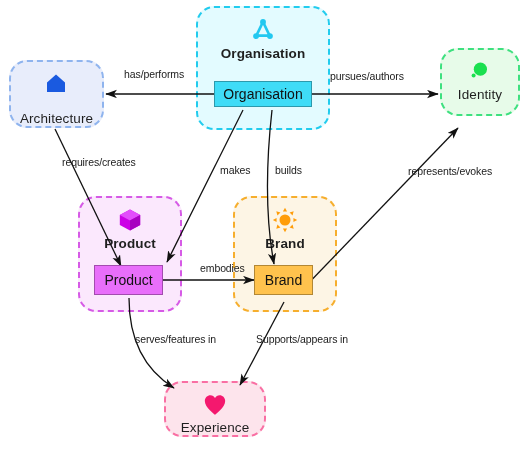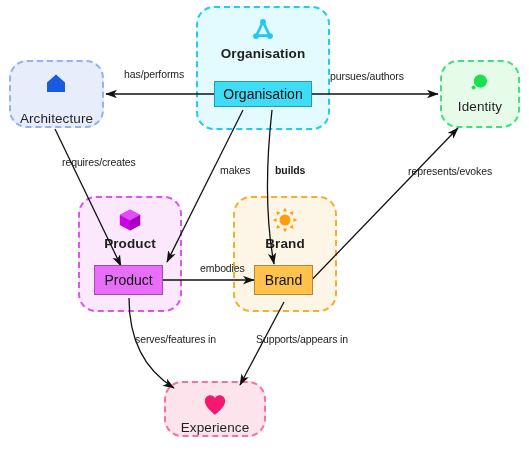--- a/index.html
+++ b/index.html
@@ -100,21 +100,21 @@
 
   <div class="cluster leaf-cluster" style="left:9px; top:60px; width:95px; height:68px; border-color:#8fb4ee; background:#e8edfb;gap:12px;">
     <span class="cluster-icon">
       <svg viewBox="0 0 24 24" width="24" height="24">
         <path d="M12 3.5 L21 11.6 L21 21 L3 21 L3 11.6 Z" fill="#1a5ae0"></path>
       </svg>
     </span>
     <span class="cluster-title">Architecture</span>
   </div>
 
-  <div class="cluster leaf-cluster" style="left:440px; top:60px; width:80px; height:68px; border-color:#3ee07f; background:#e7fbe9;">
+  <div class="cluster leaf-cluster" style="left:440px; top:48px; width:80px; height:68px; border-color:#3ee07f; background:#e7fbe9;">
     <span class="cluster-icon">
       <svg viewBox="0 0 24 24" width="24" height="24">
         <circle cx="13.4" cy="10.2" r="6.6" fill="#1ae04f"></circle>
         <circle cx="6.6" cy="16.4" r="2.0" fill="#1ae04f"></circle>
       </svg>
     </span>
     <span class="cluster-title">Identity</span>
   </div>
 
   <div class="cluster" style="left:78px; top:196px; width:104px; height:116px; border-color:#d65ae6; background:#fbe8fd;">
@@ -197,21 +197,21 @@
   </div>
 
   <div class="edge-label" style="left:124px; top:68px;">has/performs</div>
 
   <div class="edge-label" style="left:330px; top:70px;text-align:right;">pursues/authors</div>
 
   <div class="edge-label" style="left:62px; top:156px;">requires/creates</div>
 
   <div class="edge-label" style="left:220px; top:164px;text-align:center;">makes</div>
 
-  <div class="edge-label" style="left:275px; top:164px;font-weight:bold;">builds</div>
+  <div class="edge-label" style="left:275px; top:164px;">builds</div>
 
   <div class="edge-label" style="left:408px; top:165px;">represents/evokes</div>
 
   <div class="edge-label" style="left:182px; top:262px;padding-left:18px;">embodies</div>
 
   <div class="edge-label" style="left:135px; top:333px;">serves/features in</div>
 
   <div class="edge-label" style="left:256px; top:333px;">Supports/appears in</div>
 
 </div>

